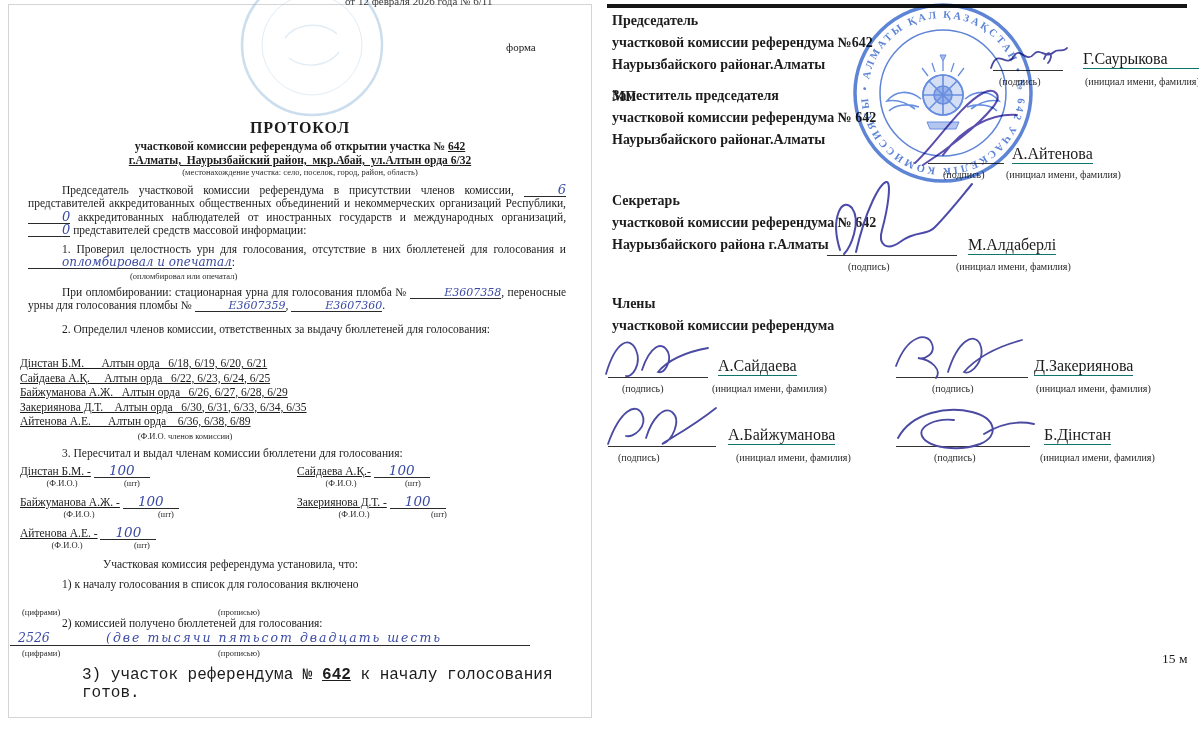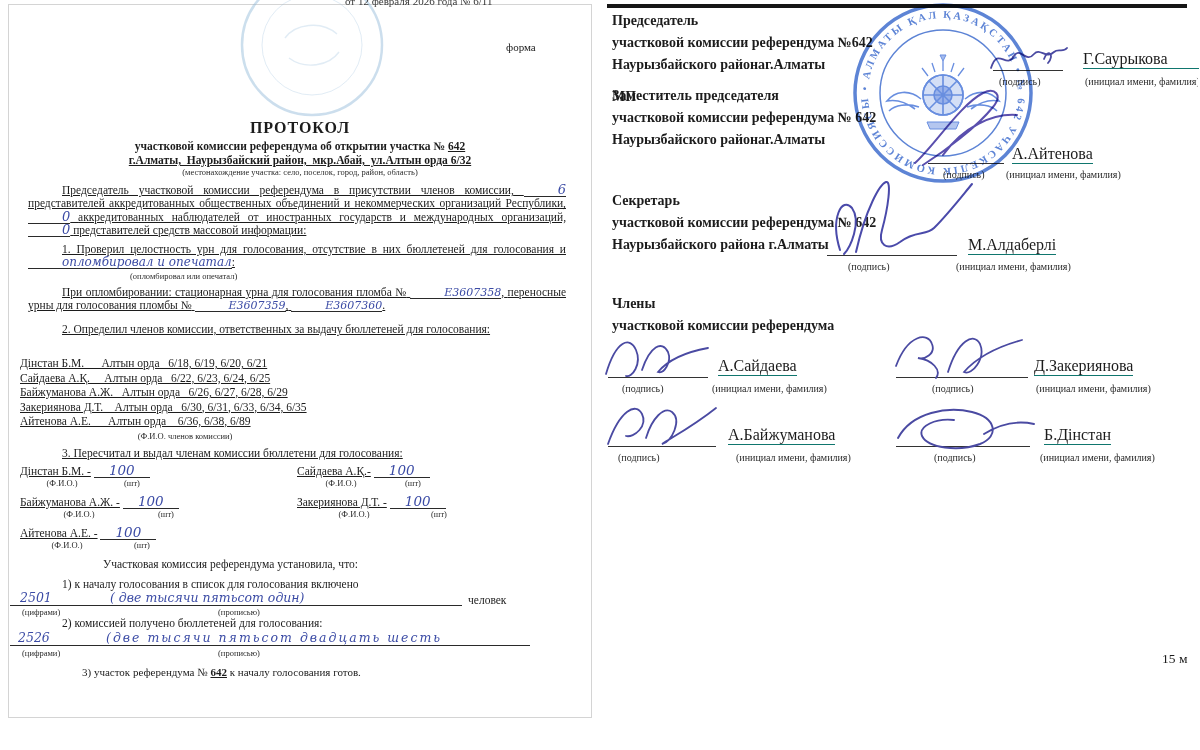--- a/index.html
+++ b/index.html
@@ -8,21 +8,21 @@
   .page{position:absolute;top:0;height:750px;background:#fff;overflow:hidden;}
   .lp{left:0;width:600px;}
   .rp{left:600px;width:600px;}
   .abs{position:absolute;}
   .lp-frame{position:absolute;left:8px;top:4px;width:582px;height:712px;border:1px solid #d4d4d4;}
   .smallhint{font-size:8.5px;color:#2a2a2a;}
   .center{text-align:center;}
   .b{font-weight:bold;}
   .u{text-decoration:underline;}
   .pre{white-space:pre;}
-  .body-text{font-size:11.5px;line-height:13.4px;text-align:justify;text-decoration:underline;}
+  .body-text{font-size:11.5px;line-height:13.4px;text-align:justify;}
   .indent{text-indent:34px;}
   .hw{font-family:"DejaVu Serif",serif;font-style:italic;color:#3b4ba5;}
   .blank{display:inline-block;border-bottom:1px solid #2a2a2a;text-align:center;line-height:11px;vertical-align:baseline;}
   .toprow{font-size:11px;color:#3a3a3a;}
   .fillrow{position:absolute;display:flex;align-items:flex-end;font-size:11.5px;}
   .fillseg{border-bottom:1px solid #2a2a2a;display:inline-block;height:15px;}
   .member-row{display:block;}
   .rp-line{font-weight:bold;font-size:14px;line-height:22px;}
   .sig-underline{border-bottom:1px solid #333;position:absolute;}
   .sig-name{font-size:16px;border-bottom:1px solid #0f766e;position:absolute;white-space:nowrap;}
@@ -111,37 +111,32 @@
       <div class="smallhint"><span style="display:inline-block;width:114px;text-align:center;">(Ф.И.О.)</span><span style="display:inline-block;width:56px;text-align:center;">(шт)</span></div>
     </div>
     <div class="abs" style="left:20px;top:527px;font-size:11.5px;">
       <div><span class="u pre">Айтенова А.Е. -</span> <span class="blank" style="min-width:56px;"><span class="hw" style="font-size:13.5px;">100</span></span></div>
       <div class="smallhint"><span style="display:inline-block;width:94px;text-align:center;">(Ф.И.О.)</span><span style="display:inline-block;width:56px;text-align:center;">(шт)</span></div>
     </div>
 
     <div class="abs" style="left:103px;top:558px;font-size:11.5px;">Участковая комиссия референдума установила, что:</div>
 
     <div class="abs" style="left:62px;top:578px;font-size:11.5px;">1) к началу голосования в список для голосования включено</div>
-    <div class="fillrow" style="left:10px;top:588px;width:548px;height:18px;">
-      <span class="fillseg" style="width:84px;"><span class="hw" style="font-size:12.5px;padding-left:10px;">2501</span></span>
-      <span class="fillseg" style="width:368px;"><span class="hw" style="font-size:12.5px;padding-left:16px;">( две тысячи пятьсот один)</span></span>
-      <span style="padding-left:6px;">человек</span>
-    </div>
     <div class="abs smallhint" style="left:22px;top:607px;">(цифрами)</div>
     <div class="abs smallhint" style="left:218px;top:607px;">(прописью)</div>
 
     <div class="abs" style="left:62px;top:617px;font-size:11.5px;">2) комиссией получено бюллетеней для голосования:</div>
     <div class="fillrow" style="left:10px;top:628px;width:548px;height:18px;">
       <span class="fillseg" style="width:84px;"><span class="hw" style="font-size:12.5px;padding-left:8px;">2526</span></span>
       <span class="fillseg" style="width:436px;"><span class="hw" style="font-size:12.5px;padding-left:12px;letter-spacing:2px;">(две тысячи пятьсот двадцать шесть</span></span>
     </div>
     <div class="abs smallhint" style="left:22px;top:648px;">(цифрами)</div>
     <div class="abs smallhint" style="left:218px;top:648px;">(прописью)</div>
 
-    <div class="abs" style="left:82px;top:666px;font-size:11px;">
+    <div class="abs" style="left:82px;top:666px;font-size:16px;font-family:Liberation Mono, monospace;">
       <span>3) участок референдума № </span><span class="b u">642</span><span> к началу голосования готов.</span>
     </div>
   </div>
 
   <div class="page rp">
     <div class="abs" style="left:7px;top:4px;width:580px;height:4px;background:#161616;"></div>
 
     <div class="abs" style="left:12px;top:10px;">
       <div class="rp-line">Председатель</div>
       <div class="rp-line">участковой комиссии референдума №642</div>

